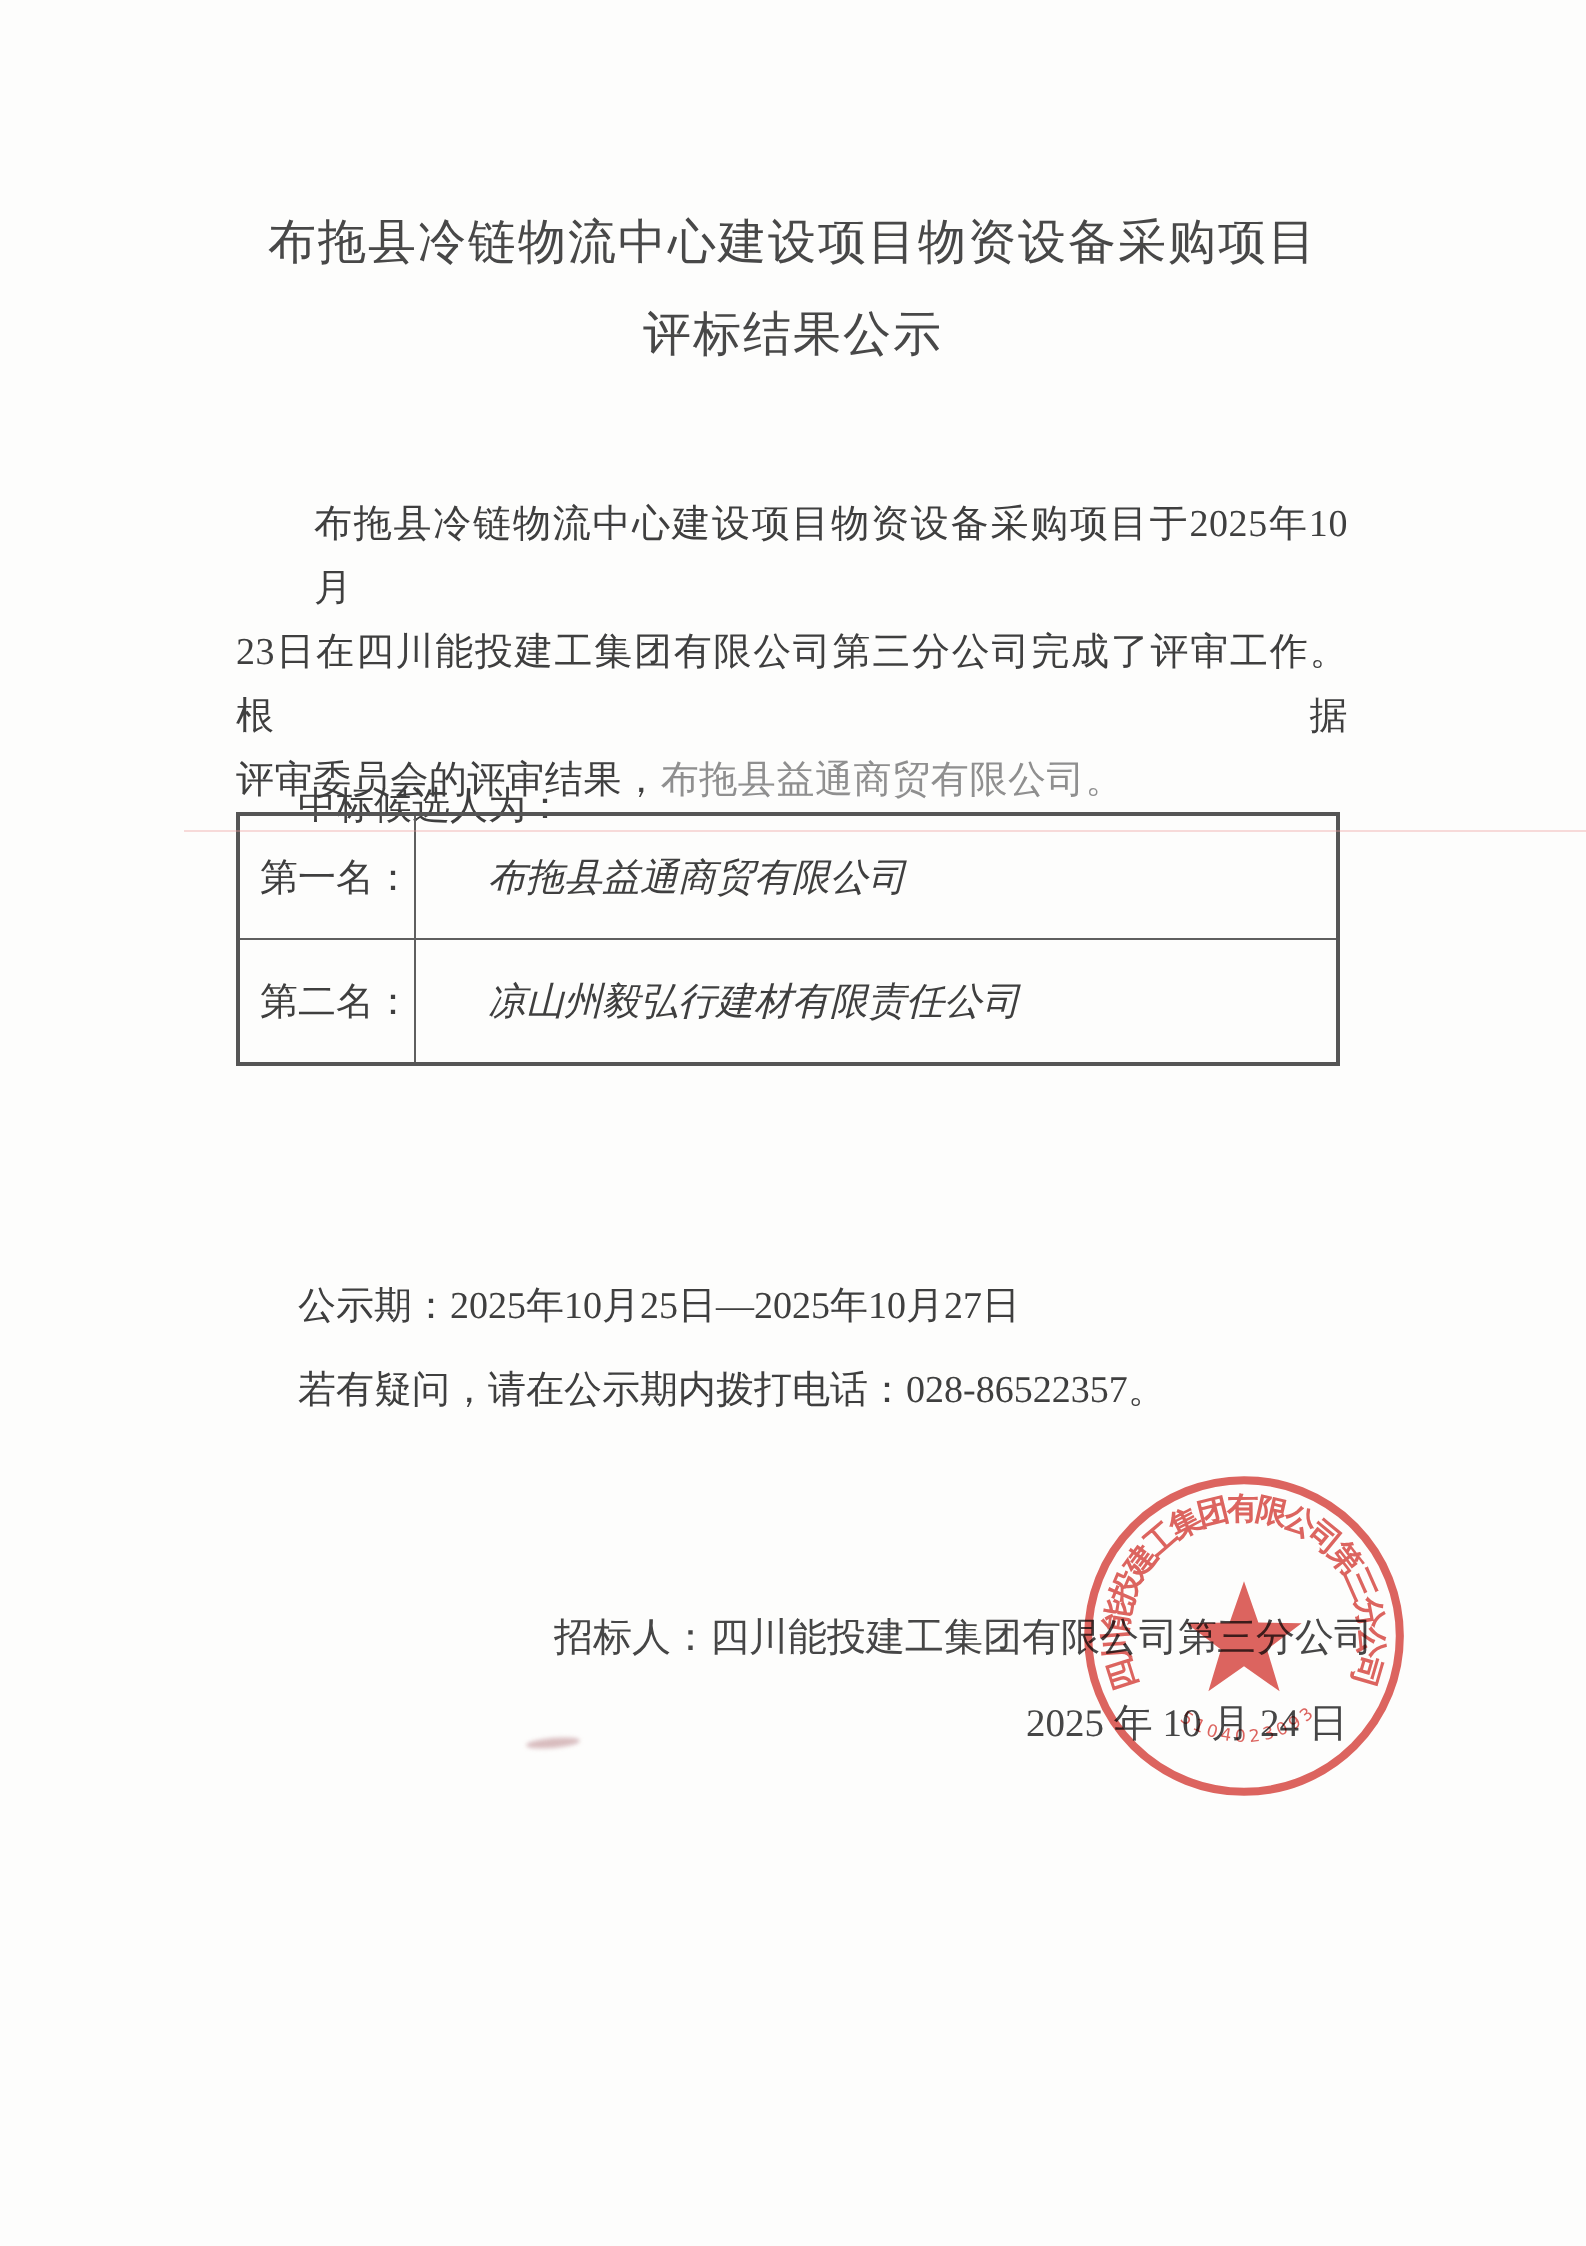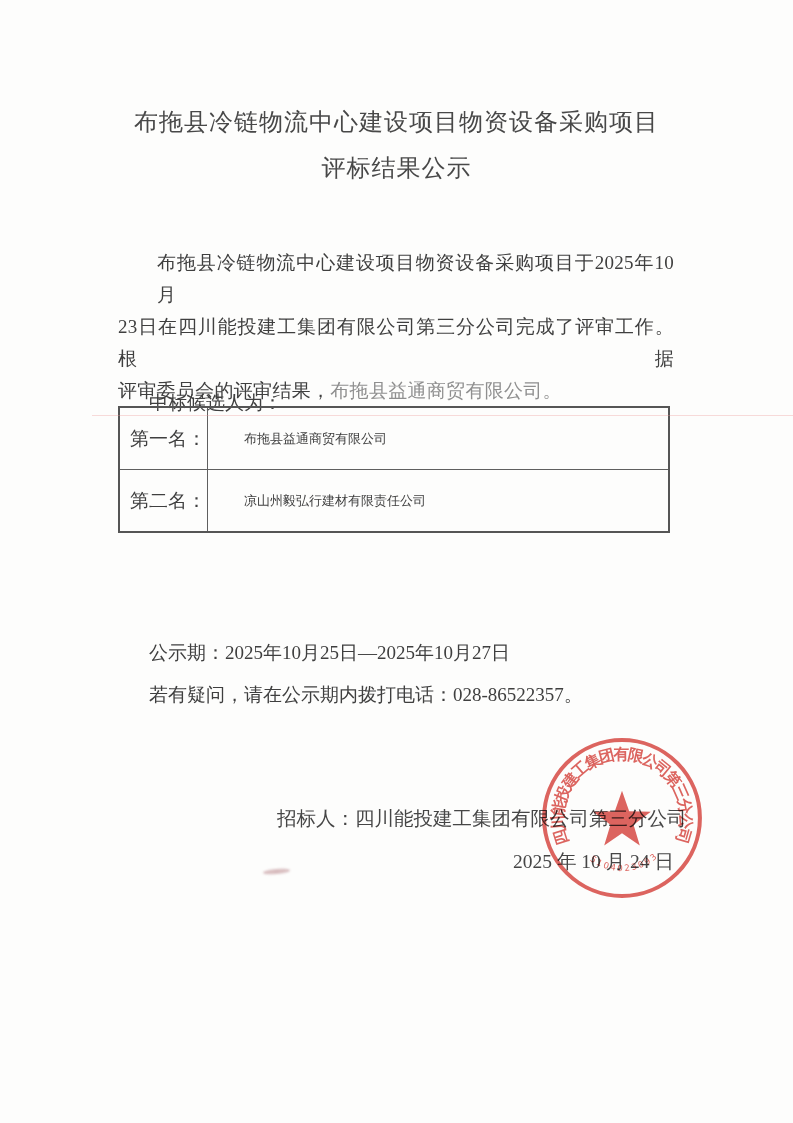--- a/index.html
+++ b/index.html
@@ -28,21 +28,21 @@
     position:absolute; left:118px; top:406px; width:552px;
     border:2px solid #555; box-sizing:border-box; background:transparent;
   }
   .trow { display:flex; border-bottom:1.5px solid #5f5f5f; height:61px; }
   .trow:last-child { border-bottom:none; }
   .rank-cell {
     width:88px; border-right:1.5px solid #5f5f5f; box-sizing:border-box;
     display:flex; align-items:center; padding-left:10px; font-size:19px;
   }
   .company-cell {
-    flex:1; display:flex; align-items:center; padding-left:36px; font-size:13px;
+    flex:1; display:flex; align-items:center; padding-left:36px; font-size:19px;font-style:italic;
   }
   .period   { position:absolute; left:149px; top:640px; font-size:19px; }
   .contact  { position:absolute; left:149px; top:682px; font-size:19px; }
   .tenderer { position:absolute; left:277px; top:805px; font-size:19.5px; color:#464646; }
   .dateline { position:absolute; left:513px; top:848px; font-size:19.5px; color:#464646; }
   .stamp {
     position:absolute; left:536px; top:732px; width:172px; height:172px;
     mix-blend-mode:multiply; opacity:.85;
   }
   .scan-line {

